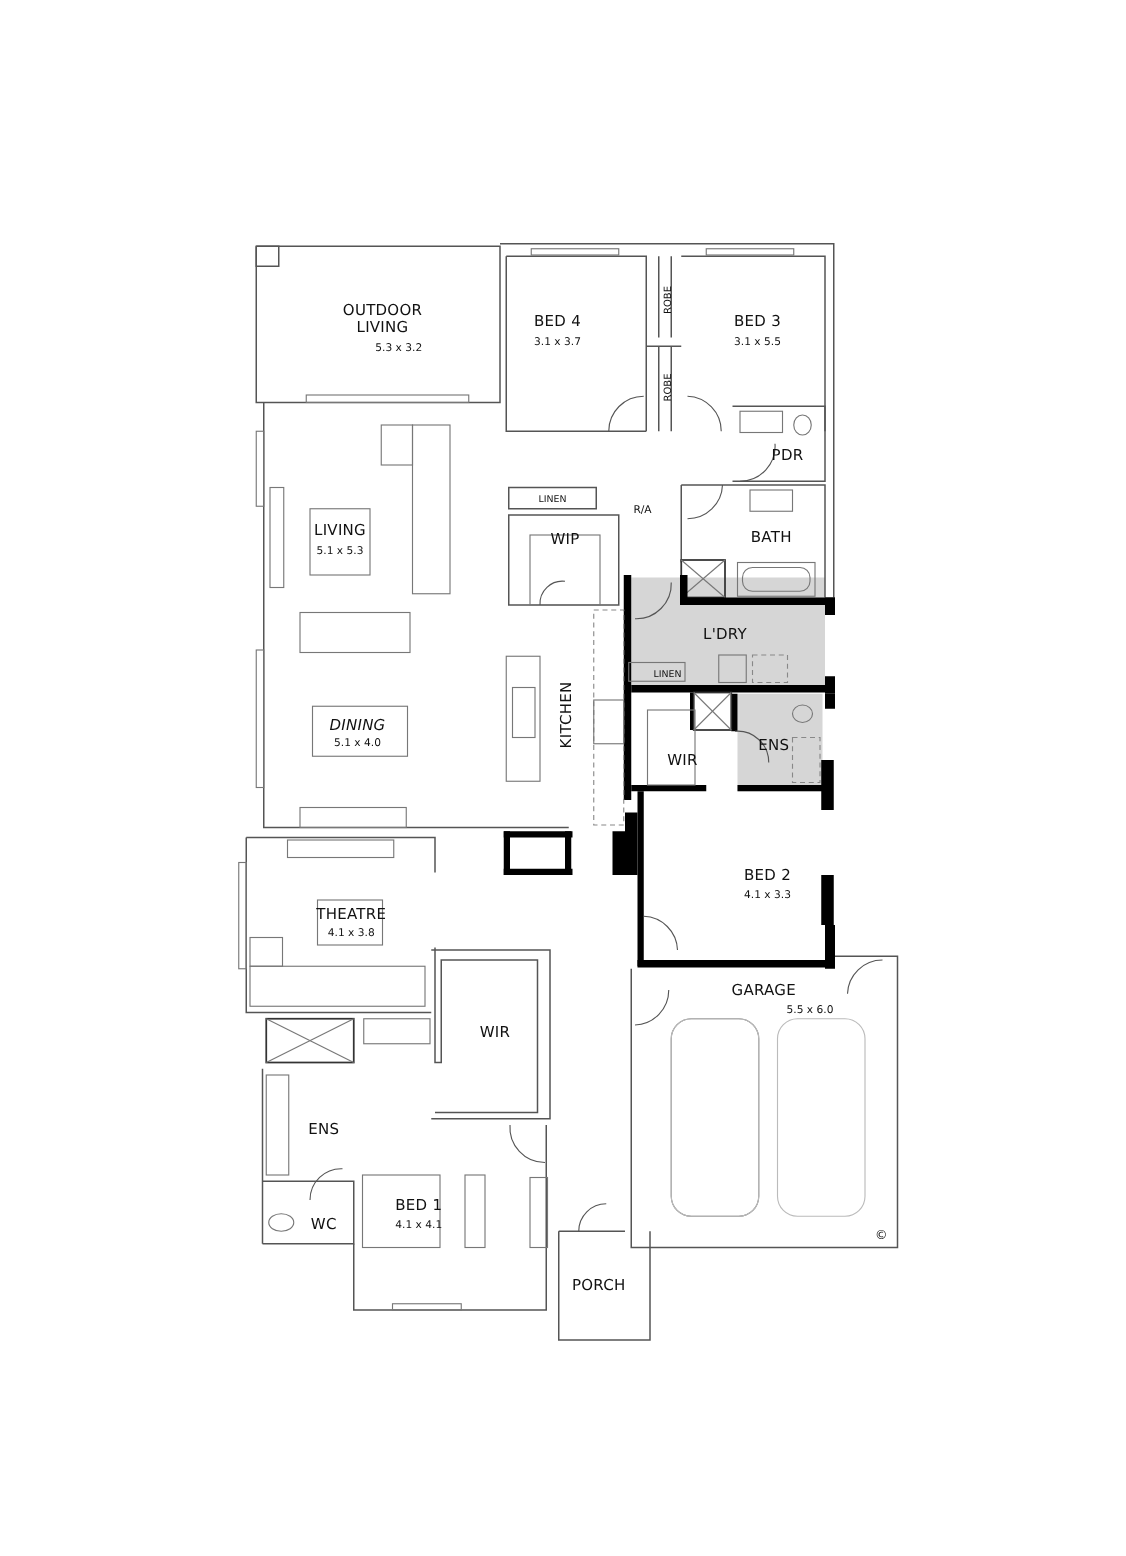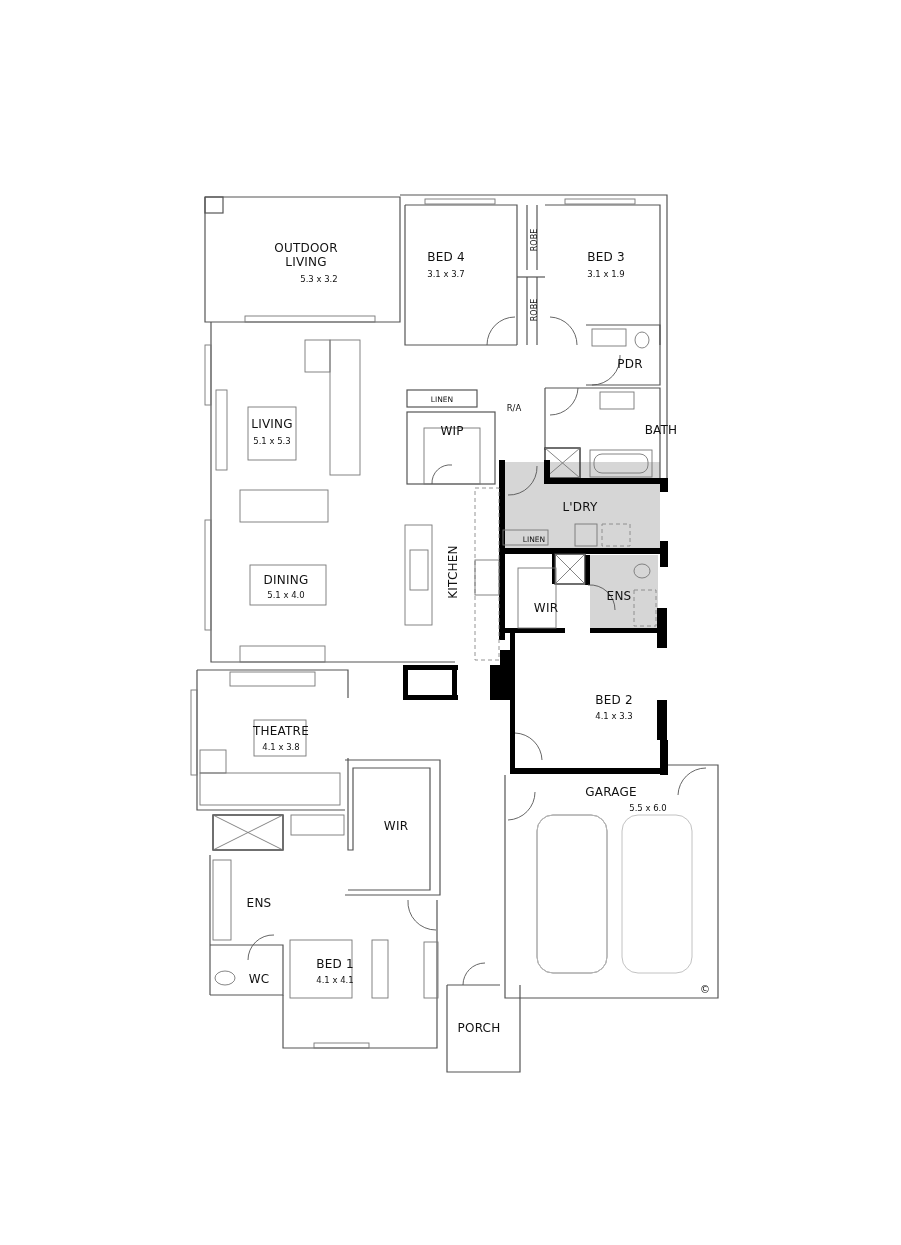--- a/index.html
+++ b/index.html
@@ -166,39 +166,39 @@
 <div class="lbl" style="left:306px;top:255px;">
   <div>OUTDOOR</div>
   <div>LIVING</div>
 </div>
 <div class="dim" style="left:319px;top:279px;">5.3 x 3.2</div>
 
 <div class="lbl" style="left:446px;top:257px;">BED 4</div>
 <div class="dim" style="left:446px;top:274px;">3.1 x 3.7</div>
 
 <div class="lbl" style="left:606px;top:257px;">BED 3</div>
-<div class="dim" style="left:606px;top:274px;">3.1 x 1.9</div>
+<div class="dim" style="left:606px;top:274px;">3.1 x 5.5</div>
 
 <div class="dim vert" style="left:534px;top:240px;font-size:8px;">ROBE</div>
 <div class="dim vert" style="left:534px;top:310px;font-size:8px;">ROBE</div>
 
 <div class="lbl" style="left:630px;top:364px;">PDR</div>
 <div class="dim small" style="left:442px;top:399px;">LINEN</div>
 <div class="dim" style="left:514px;top:408px;">R/A</div>
-<div class="lbl" style="left:617px;top:430px;margin-left:44px;">BATH</div>
+<div class="lbl" style="left:617px;top:430px;">BATH</div>
 
 <div class="lbl" style="left:272px;top:424px;">LIVING</div>
 <div class="dim" style="left:272px;top:441px;">5.1 x 5.3</div>
 
 <div class="lbl" style="left:452px;top:431px;">WIP</div>
 <div class="lbl" style="left:580px;top:507px;">L'DRY</div>
 <div class="dim small" style="left:534px;top:539px;">LINEN</div>
 <div class="lbl vert" style="left:453px;top:572px;">KITCHEN</div>
 
-<div class="lbl" style="left:286px;top:580px;">DINING</div>
+<div class="lbl" style="left:286px;top:580px;font-style:italic;">DINING</div>
 <div class="dim" style="left:286px;top:595px;">5.1 x 4.0</div>
 
 <div class="lbl" style="left:546px;top:608px;">WIR</div>
 <div class="lbl" style="left:619px;top:596px;">ENS</div>
 
 <div class="lbl" style="left:614px;top:700px;">BED 2</div>
 <div class="dim" style="left:614px;top:716px;">4.1 x 3.3</div>
 
 <div class="lbl" style="left:281px;top:731px;">THEATRE</div>
 <div class="dim" style="left:281px;top:747px;">4.1 x 3.8</div>

